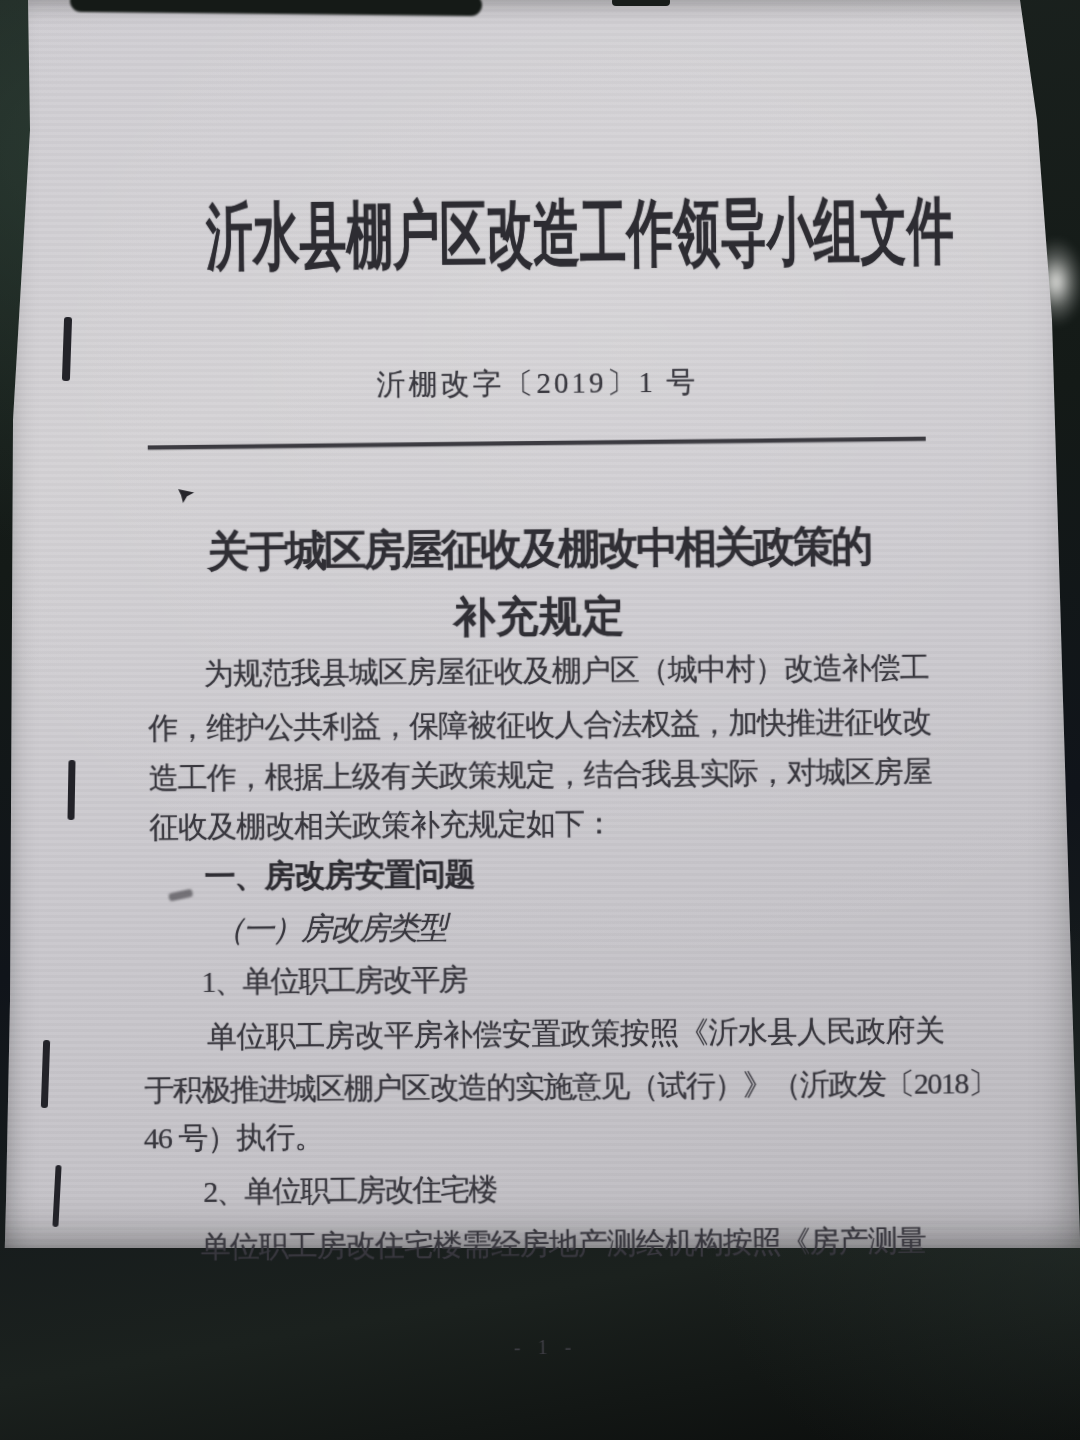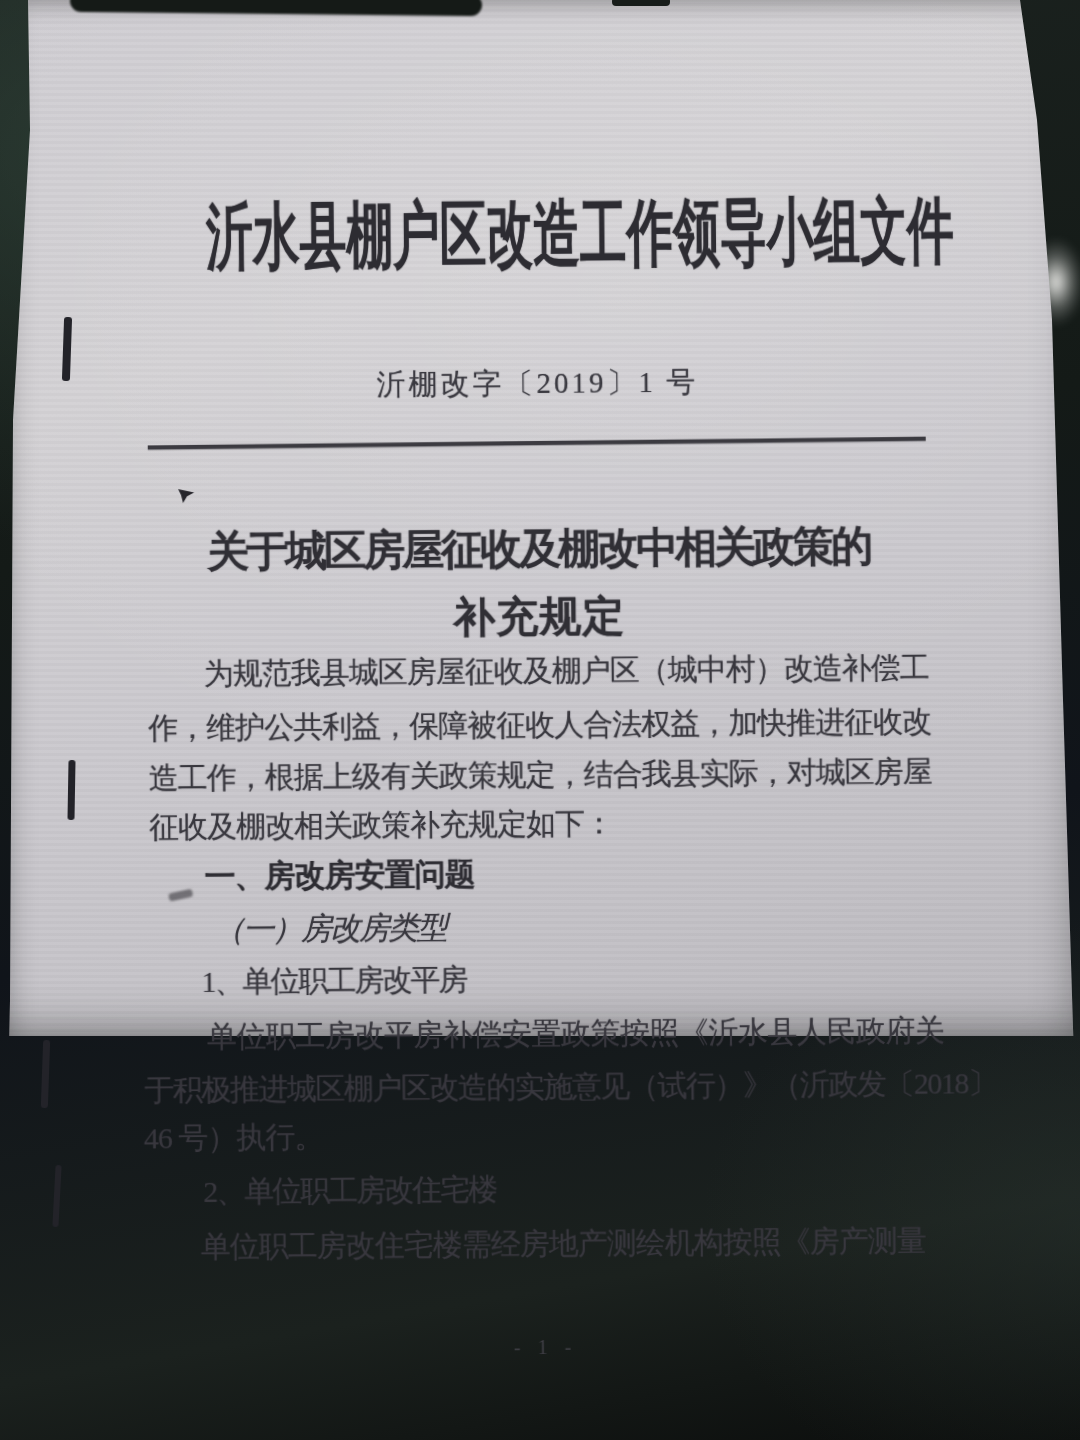--- a/index.html
+++ b/index.html
@@ -12,21 +12,21 @@
       radial-gradient(50% 30% at 100% 85%, rgba(40,50,46,.5), transparent 70%),
       linear-gradient(170deg,#1c2320 0%, #141a17 35%, #10141a 60%, #1b211e 85%, #0b0d0c 100%);
     font-family:"Liberation Serif","DejaVu Serif",serif;
   }
   .bg-highlight{
     position:absolute;left:1028px;top:238px;width:56px;height:88px;
     background:radial-gradient(closest-side, rgba(245,245,242,.95), rgba(245,245,242,.25) 60%, transparent);
     filter:blur(4px);
   }
   .paper{
-    position:absolute;left:0;top:0;width:1080px;height:1036px;
+    position:absolute;left:0;top:0;width:1080px;height:1248px;
     clip-path:polygon(28px 0, 1020px 0, 1037px 120px, 1052px 320px, 1063px 700px,
       1074px 1060px, 1080px 1240px, 1080px 1426px, 560px 1432px, 0 1437px,
       6px 1200px, 10px 1000px, 13px 420px, 30px 130px);
     background:
       repeating-linear-gradient(180deg, rgba(255,255,255,.018) 0 3px, rgba(0,0,0,.018) 3px 6px),
       radial-gradient(120% 85% at 58% 28%, rgba(255,255,255,.10), transparent 62%),
       linear-gradient(160deg,#cfcdd2 0%, #d3d1d4 30%, #cbc9ce 55%, #c3c1c6 82%, #bab8bd 100%);
     box-shadow:
       inset 22px 0 30px -16px rgba(10,12,11,.35),
       inset -28px 0 44px -22px rgba(10,12,11,.30),

